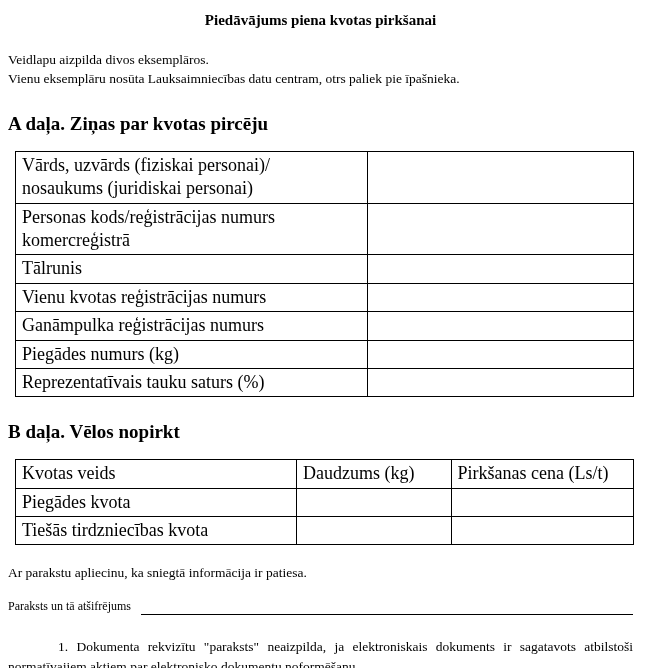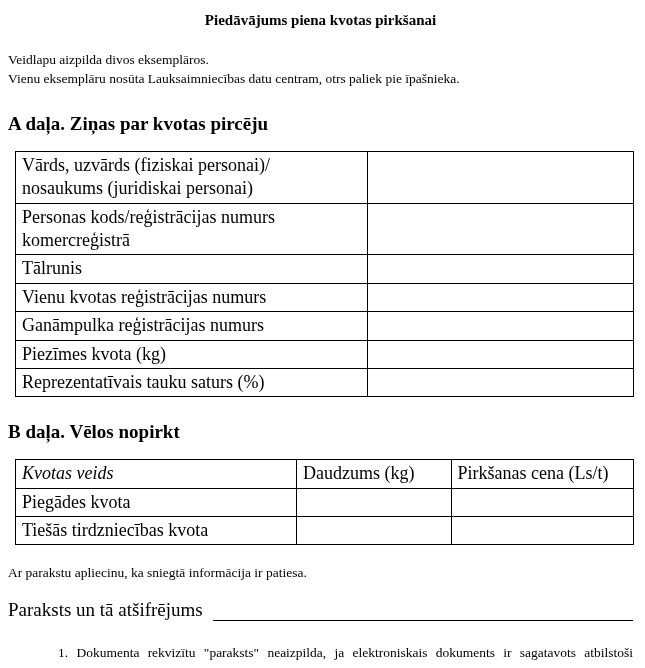--- a/index.html
+++ b/index.html
@@ -46,31 +46,31 @@
     vertical-align: top;
     text-align: left;
     font-weight: normal;
     line-height: 1.3;
   }
   .label-cell {
     white-space: pre-line;
   }
   .ta-label { width: 57%; }
   .ta-value { width: 43%; }
-  .tb-col1 { width: 45.5%; font-style: italic; }
+  .tb-col1 { width: 45.5%; }
   .tb-col2 { width: 25%; }
   .tb-col3 { width: 29.5%; }
   .affirmation {
     font-size: 13.5px;
     margin: 20px 0 6px 0;
   }
   .sig-row {
     display: flex;
-    align-items: flex-end;
-    font-size: 19px;
+    align-items: flex-start;
+    font-size: 12px;
     margin: 18px 0 22px 0;
   }
   .sig-label { white-space: nowrap; }
   .sig-line {
     flex: 1;
     border-bottom: 1px solid #000;
     margin-left: 10px;
     height: 15px;
   }
   .notes {
@@ -114,21 +114,21 @@
       </tr>
       <tr>
         <td class="label-cell ta-label">Vienu kvotas reģistrācijas numurs</td>
         <td class="ta-value"></td>
       </tr>
       <tr>
         <td class="label-cell ta-label">Ganāmpulka reģistrācijas numurs</td>
         <td class="ta-value"></td>
       </tr>
       <tr>
-        <td class="label-cell ta-label">Piezīmes kvota (kg)</td>
+        <td class="label-cell ta-label">Piegādes numurs (kg)</td>
         <td class="ta-value"></td>
       </tr>
       <tr>
         <td class="label-cell ta-label">Reprezentatīvais tauku saturs (%)</td>
         <td class="ta-value"></td>
       </tr>
     </tbody>
   </table>
 
   <div class="section-heading">B daļa. Vēlos nopirkt</div>

